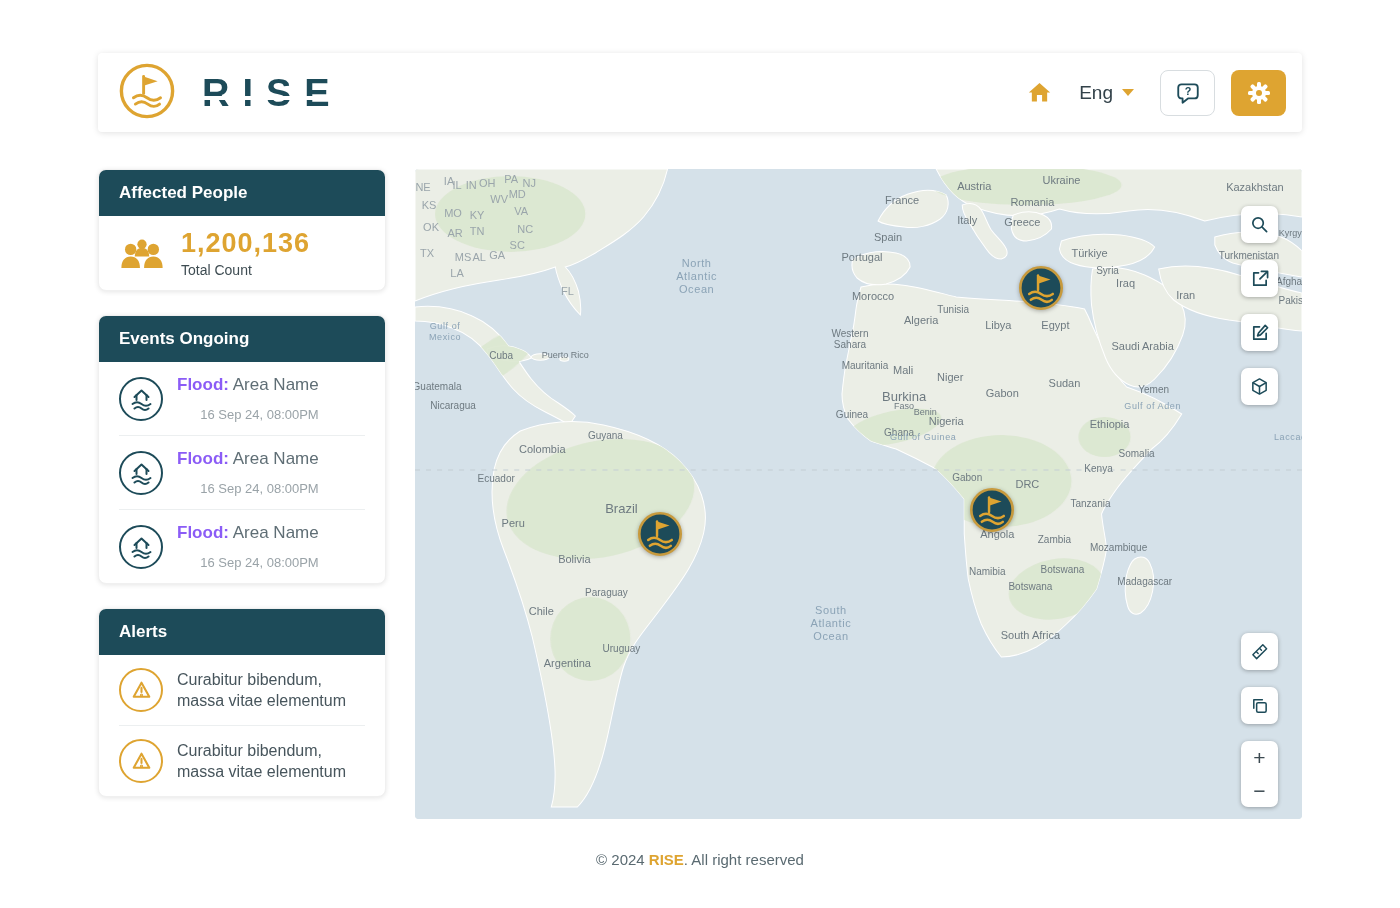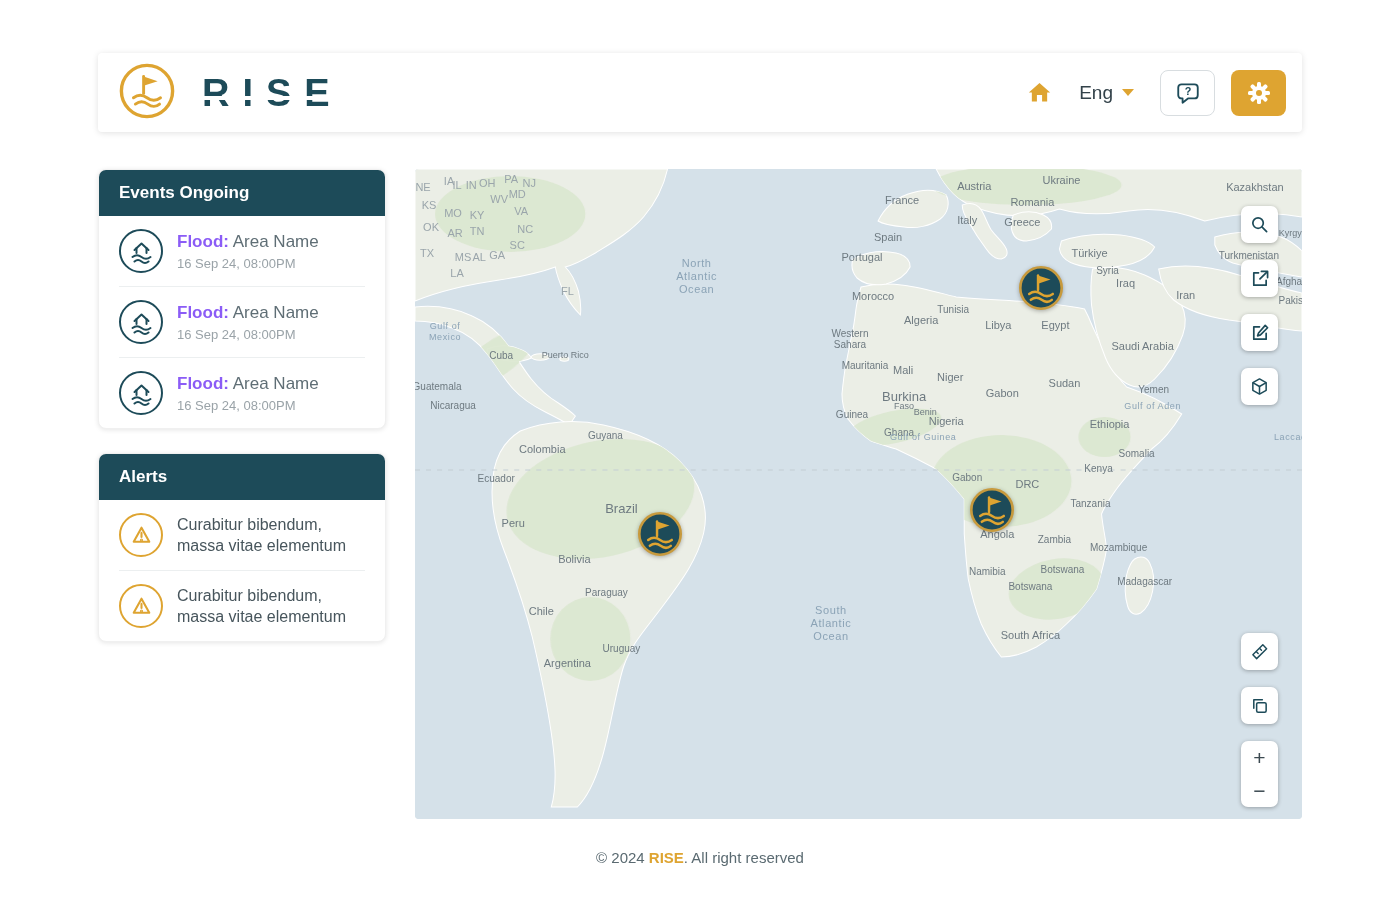--- a/index.html
+++ b/index.html
@@ -37,21 +37,21 @@
   .caption { font-size:14px; color:#3e4c52; margin-top:3px; }
 
   .row { display:flex; align-items:center; gap:14px; margin:0 20px; padding:13px 0; }
   .row + .row { border-top:1px solid #eceff0; }
   .circle-icon { width:44px; height:44px; border-radius:50%; display:flex; align-items:center;
     justify-content:center; flex:none; }
   .circle-icon.teal { border:2.5px solid #1d4b59; }
   .circle-icon.gold { border:2.5px solid #dea431; }
   .event-title { font-size:17px; color:#5f6e75; }
   .event-title b { color:#8b5cf6; }
-  .event-date { font-size:13px; color:#9aa3a8; margin-top:4px; }
+  .event-date { font-size:13px; color:#9aa3a8; margin-top:12px;text-align:right; }
   .alert-text { font-size:16px; color:#47555c; line-height:1.32; }
 
   
   .map-wrap { position:relative; flex:1; height:650px; border-radius:4px; overflow:hidden;
     background:#d5e1e9; }
   .map-svg { position:absolute; inset:0; width:100%; height:100%; }
   .map-label { position:absolute; transform:translate(-50%,-50%); font-size:11px;
     white-space:nowrap; pointer-events:none; }
   .ml-c { color:#6e7a81; }
   .ml-w { color:#8ba3b6; letter-spacing:.6px; }
@@ -124,20 +124,39 @@
           </svg>
         </span>
       </button>
     </div>
   </header>
 
   <div class="main">
 
     <aside class="sidebar">
 
+      <section class="panel">
+        <div class="panel-header">Affected People</div>
+        <div class="affected-body">
+          <span style="display:flex;">
+            <svg viewBox="0 0 44 32" width="46" height="33" fill="#dea431">
+              <circle cx="22" cy="7" r="4.5"></circle>
+              <path d="M15,19 c0,-5.5 3,-8.5 7,-8.5 c4,0 7,3 7,8.5 z"></path>
+              <circle cx="11" cy="12" r="5.5"></circle>
+              <path d="M2,30 c0,-7 3.5,-11 9,-11 c5.5,0 9,4 9,11 z"></path>
+              <circle cx="33" cy="12" r="5.5"></circle>
+              <path d="M24,30 c0,-7 3.5,-11 9,-11 c5.5,0 9,4 9,11 z"></path>
+            </svg>
+          </span>
+          <div>
+            <div class="count">1,200,136</div>
+            <div class="caption">Total Count</div>
+          </div>
+        </div>
+      </section>
 
       <section class="panel">
         <div class="panel-header">Events Ongoing</div>
         <div>
             <div class="row">
        <span class="circle-icon teal">
                 <svg viewBox="-13 -13 26 27" width="27" height="27" fill="none" stroke="#1d4b59" stroke-width="2" stroke-linecap="round" stroke-linejoin="round">
   <path d="M -7,-1 L 0,-7.5 L 7,-1"></path>
                   <path d="M -5,-3 V 2"></path>
                   <path d="M 5,-3 V 2"></path>

